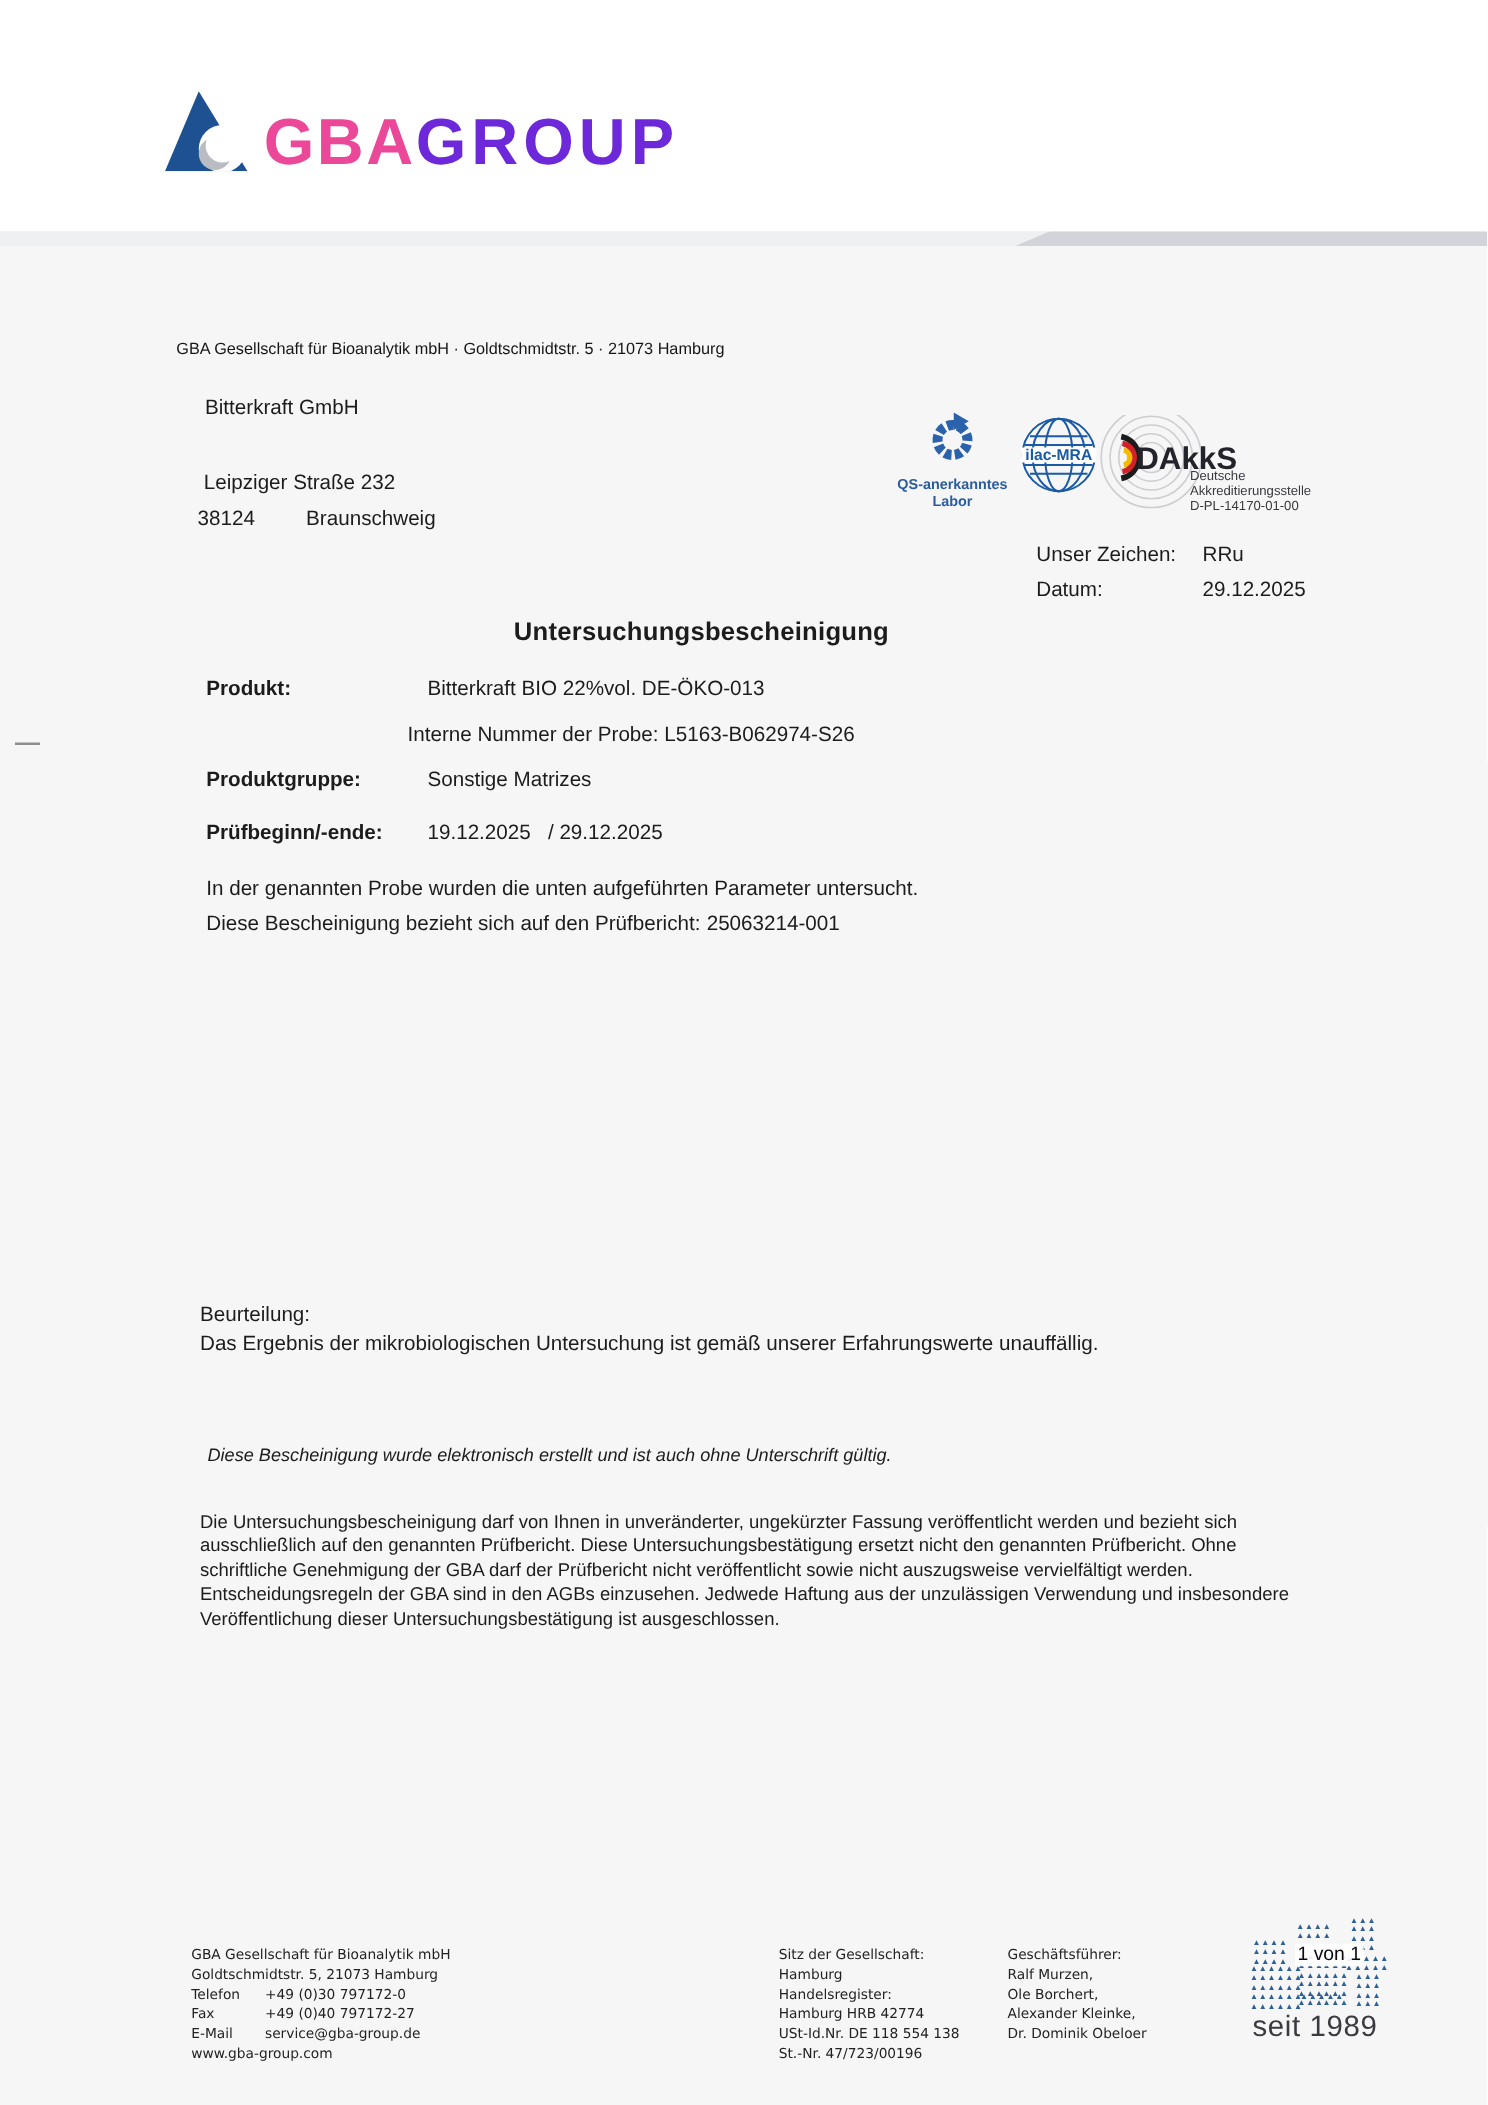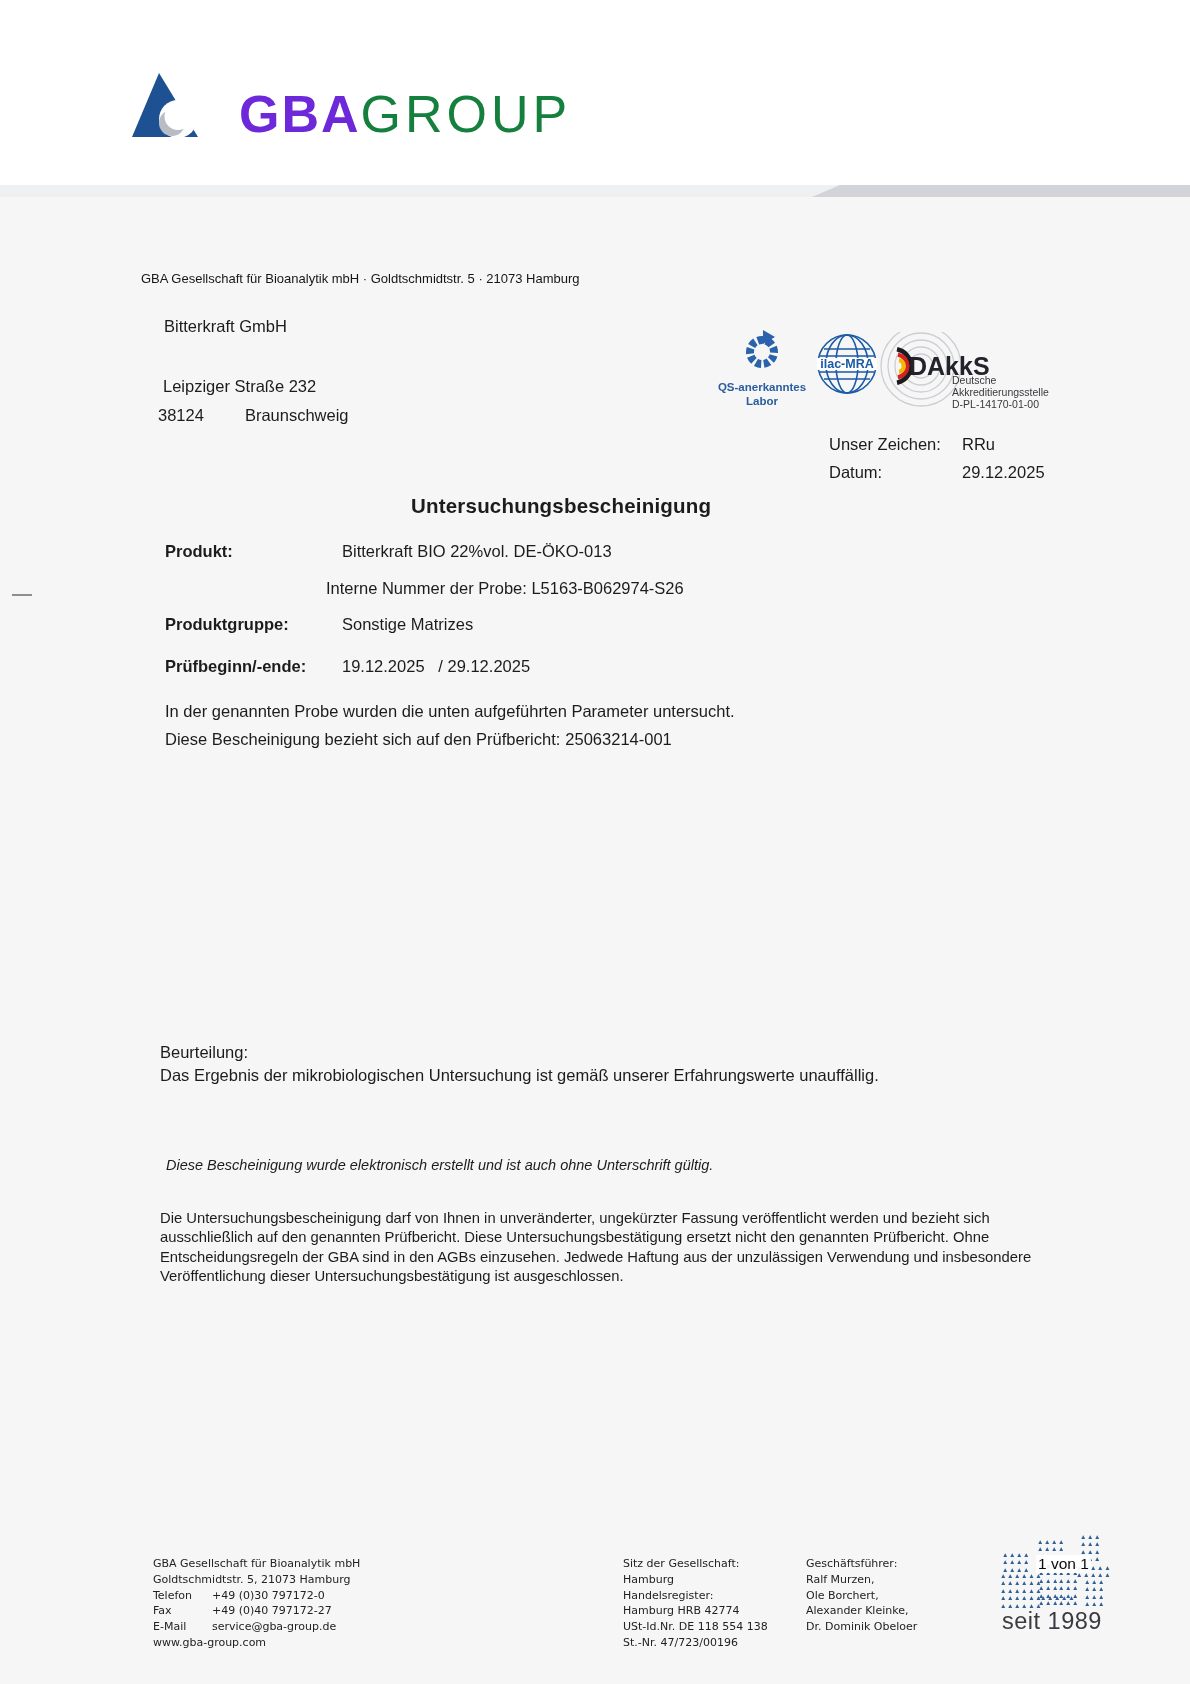--- a/index.html
+++ b/index.html
@@ -8,22 +8,22 @@
 
   
   .lower-bg{position:absolute;left:0;top:197px;width:1190px;height:1487px;background:#f6f6f7;}
   .band{position:absolute;left:0;top:185px;width:1190px;height:12px;background:#eef0f2;}
   .band-dark{position:absolute;left:812px;top:185px;width:378px;height:12px;background:#d2d4da;
              clip-path:polygon(28px 0,100% 0,100% 100%,0 100%);}
 
   
   .logo-wrap{position:absolute;left:132px;top:73px;display:flex;align-items:flex-start;}
   .logo-text{position:absolute;left:211px;top:88px;font-size:52px;line-height:52px;white-space:nowrap;}
-  .logo-gba{font-weight:700;color:#6d28d9;letter-spacing:2px;margin-left:28px;}
-  .logo-group{font-weight:400;color:#15803d;letter-spacing:4px;}
+  .logo-gba{font-weight:700;color:#ec4899;letter-spacing:2px;}
+  .logo-group{font-weight:700;color:#6d28d9;letter-spacing:4px;}
 
   .fold-mark{position:absolute;left:12px;top:594px;width:20px;height:1.5px;background:#8e8e8e;}
 
   .sender{position:absolute;left:141px;top:271px;font-size:13px;color:#161616;}
   .rcpt-name{position:absolute;left:164px;top:317px;font-size:16.5px;}
   .rcpt-street{position:absolute;left:163px;top:377px;font-size:16.5px;}
   .rcpt-ziprow{position:absolute;left:158px;top:406px;font-size:16.5px;}
   .rcpt-city{margin-left:41px;}
 
   
@@ -173,20 +173,21 @@
   <div class="assessment">
     <div>Beurteilung:</div>
     <div>Das Ergebnis der mikrobiologischen Untersuchung ist gemäß unserer Erfahrungswerte unauffällig.</div>
   </div>
 
   <div class="e-note">Diese Bescheinigung wurde elektronisch erstellt und ist auch ohne Unterschrift gültig.</div>
 
   <div class="disclaimer">
     <div>Die Untersuchungsbescheinigung darf von Ihnen in unveränderter, ungekürzter Fassung veröffentlicht werden und bezieht sich</div>
     <div>ausschließlich auf den genannten Prüfbericht. Diese Untersuchungsbestätigung ersetzt nicht den genannten Prüfbericht. Ohne</div>
+    <div>schriftliche Genehmigung der GBA darf der Prüfbericht nicht veröffentlicht sowie nicht auszugsweise vervielfältigt werden.</div>
     <div>Entscheidungsregeln der GBA sind in den AGBs einzusehen. Jedwede Haftung aus der unzulässigen Verwendung und insbesondere</div>
     <div>Veröffentlichung dieser Untersuchungsbestätigung ist ausgeschlossen.</div>
   </div>
 
   <div class="footer f-col1">
     <div>GBA Gesellschaft für Bioanalytik mbH</div>
     <div>Goldtschmidtstr. 5, 21073 Hamburg</div>
     <div><span class="f-label">Telefon</span><span>+49 (0)30 797172-0</span></div>
     <div><span class="f-label">Fax</span><span>+49 (0)40 797172-27</span></div>
     <div><span class="f-label">E-Mail</span><span>service@gba-group.de</span></div>

